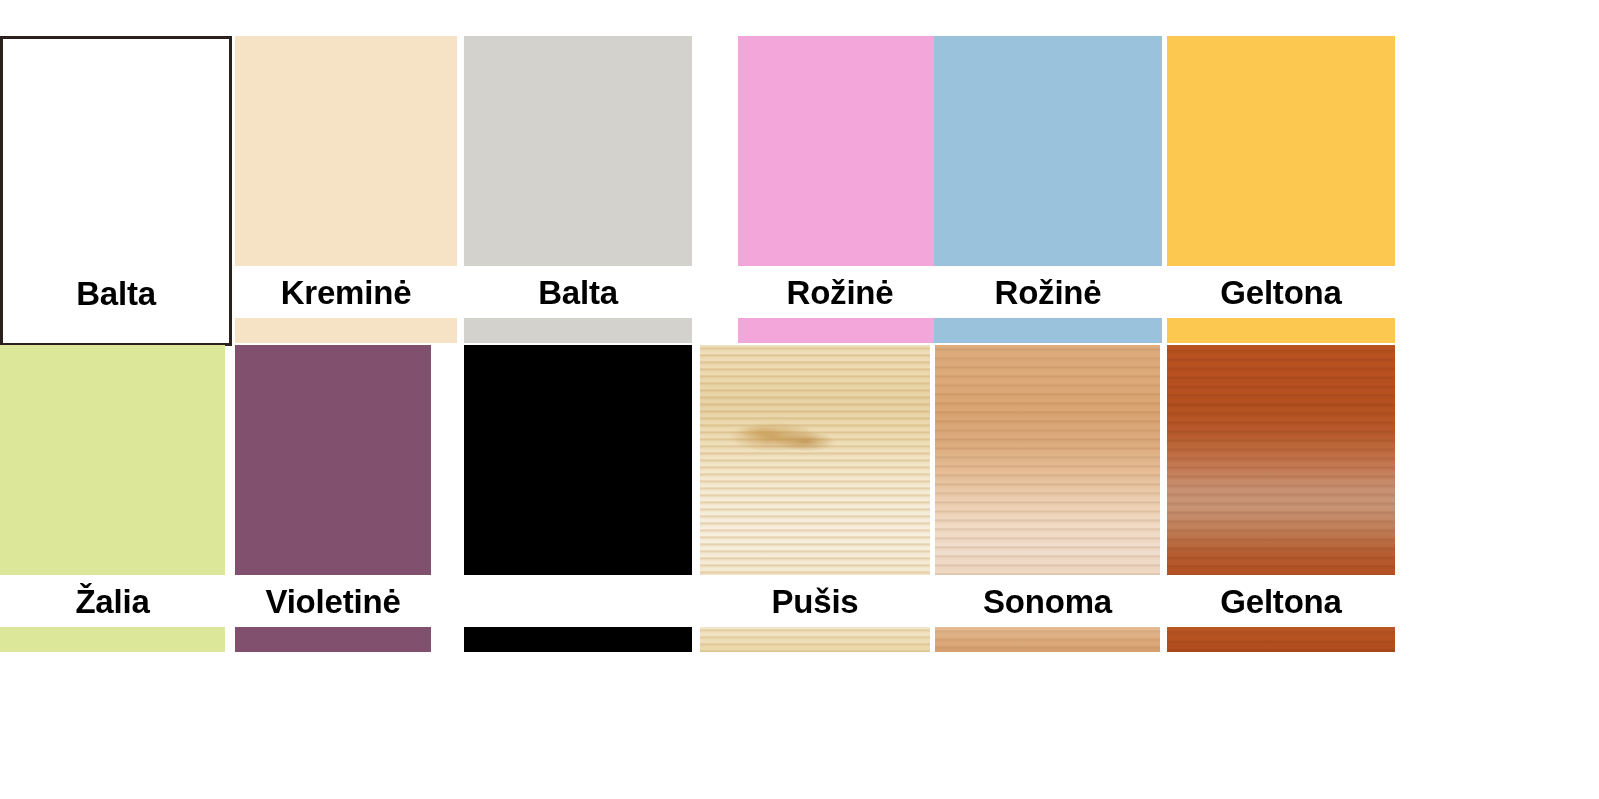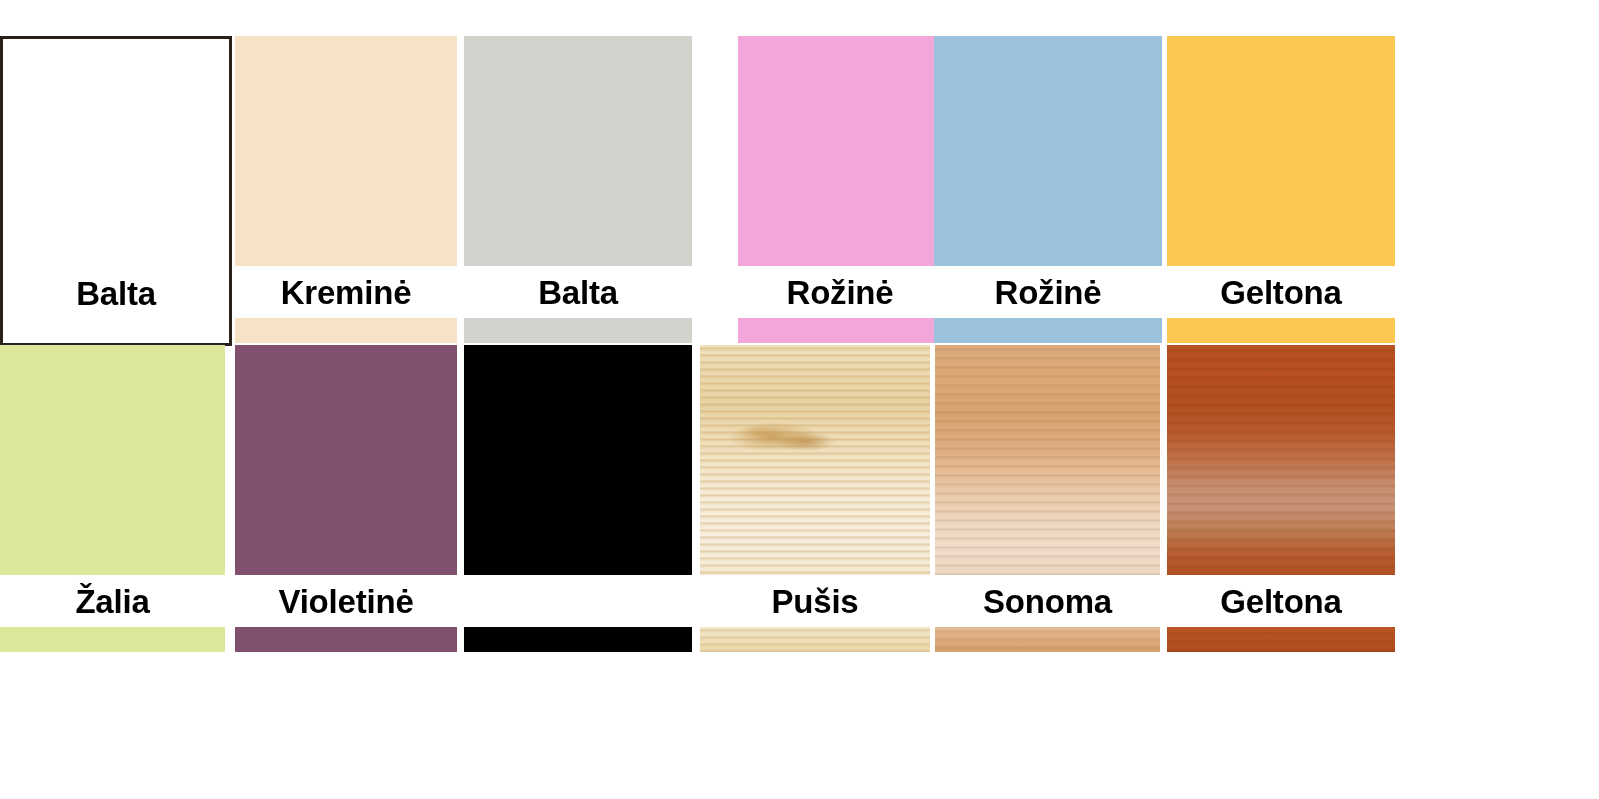--- a/index.html
+++ b/index.html
@@ -244,21 +244,21 @@
       </div>
     </div>
   <div class="swatch-row" id="swatch-row-2">
       <div class="swatch-card" style="left: 0px; width: 225px; height: 310px;">
         <div class="swatch-tile" style="background: rgb(220, 231, 154);"></div>
         <div class="swatch-label-band">
           <span class="swatch-label">Žalia</span>
         </div>
         <div class="swatch-strip" style="background: rgb(220, 231, 154);"></div>
       </div>
-      <div class="swatch-card" style="left: 235px; width: 222px; height: 310px; text-align: right;">
+      <div class="swatch-card" style="left: 235px; width: 196px; height: 310px; text-align: right;">
         <div class="swatch-tile" style="background: rgb(128, 80, 110);"></div>
         <div class="swatch-label-band">
           <span class="swatch-label">Violetinė</span>
         </div>
         <div class="swatch-strip" style="background: rgb(128, 80, 110);"></div>
       </div>
       <div class="swatch-card" style="left: 464px; width: 228px; height: 310px;">
         <div class="swatch-tile" style="background: rgb(0, 0, 0);"></div>
         <div class="swatch-strip" style="background: rgb(0, 0, 0);"></div>
       </div>

